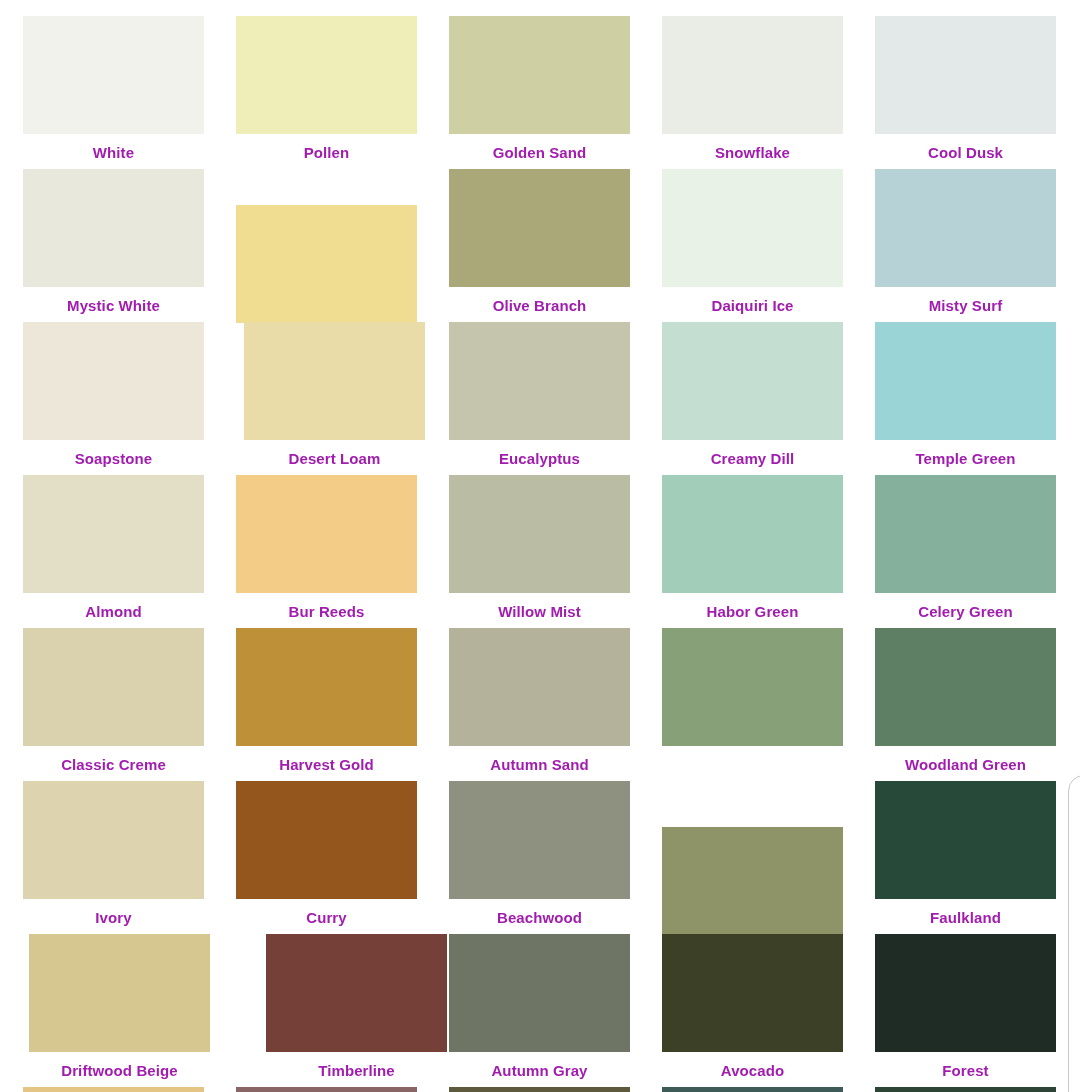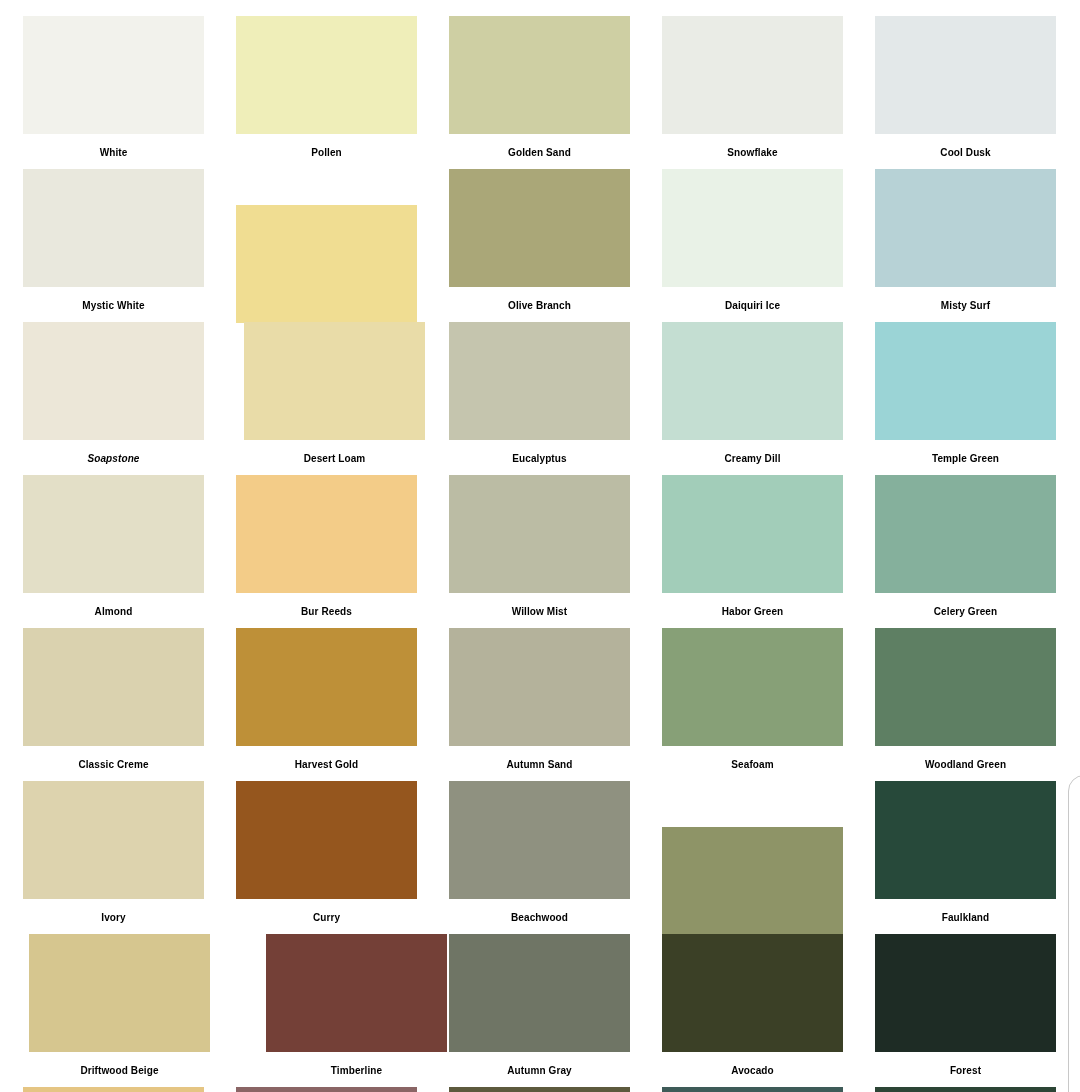--- a/index.html
+++ b/index.html
@@ -51,23 +51,23 @@
   .swatch-chip {
     width: 181px;
     height: 118px;
     display: block;
   }
 
   .swatch-label {
     width: 181px;
     text-align: center;
     font-family: "Liberation Sans", sans-serif;
-    font-size: 10px;
+    font-size: 15px;
     font-weight: 600;
-    color: #000000;
+    color: #a21caf;
     line-height: 20px;
     padding-top: 9px;
     letter-spacing: 0.1px;
     white-space: nowrap;
   }
 
   
   .swatch-cell.partial .swatch-chip { height: 14px; }
 </style>
 </head>
@@ -109,21 +109,21 @@
         <div class="swatch-label">Olive Branch</div>
       </div>
       <div class="swatch-cell" style="left: 662px; top: 169px;">
         <div class="swatch-chip" title="Daiquiri Ice" style="background: rgb(233, 242, 231);"></div>
         <div class="swatch-label">Daiquiri Ice</div>
       </div>
       <div class="swatch-cell" style="left: 875px; top: 169px;">
         <div class="swatch-chip" title="Misty Surf" style="background: rgb(183, 210, 214);"></div>
         <div class="swatch-label">Misty Surf</div>
       </div>
-      <div class="swatch-cell" style="left: 23px; top: 322px; font-style: italic;">
+      <div class="swatch-cell" style="left: 23px; top: 322px;">
         <div class="swatch-chip" title="Soapstone" style="background: rgb(236, 231, 216);"></div>
         <div class="swatch-label">Soapstone</div>
       </div>
       <div class="swatch-cell" style="left: 244px; top: 322px;">
         <div class="swatch-chip" title="Desert Loam" style="background: rgb(233, 220, 168);"></div>
         <div class="swatch-label">Desert Loam</div>
       </div>
       <div class="swatch-cell" style="left: 449px; top: 322px;">
         <div class="swatch-chip" title="Eucalyptus" style="background: rgb(197, 197, 174);"></div>
         <div class="swatch-label">Eucalyptus</div>
@@ -163,21 +163,20 @@
       <div class="swatch-cell" style="left: 236px; top: 628px;">
         <div class="swatch-chip" title="Harvest Gold" style="background: rgb(190, 144, 56);"></div>
         <div class="swatch-label">Harvest Gold</div>
       </div>
       <div class="swatch-cell" style="left: 449px; top: 628px;">
         <div class="swatch-chip" title="Autumn Sand" style="background: rgb(180, 178, 155);"></div>
         <div class="swatch-label">Autumn Sand</div>
       </div>
       <div class="swatch-cell" style="left: 662px; top: 628px;">
         <div class="swatch-chip" title="Seafoam" style="background: rgb(135, 160, 119);"></div>
-        <div class="swatch-label">Seafoam</div>
       </div>
       <div class="swatch-cell" style="left: 875px; top: 628px;">
         <div class="swatch-chip" title="Woodland Green" style="background: rgb(94, 127, 99);"></div>
         <div class="swatch-label">Woodland Green</div>
       </div>
       <div class="swatch-cell" style="left: 23px; top: 781px;">
         <div class="swatch-chip" title="Ivory" style="background: rgb(221, 211, 174);"></div>
         <div class="swatch-label">Ivory</div>
       </div>
       <div class="swatch-cell" style="left: 236px; top: 781px;">

